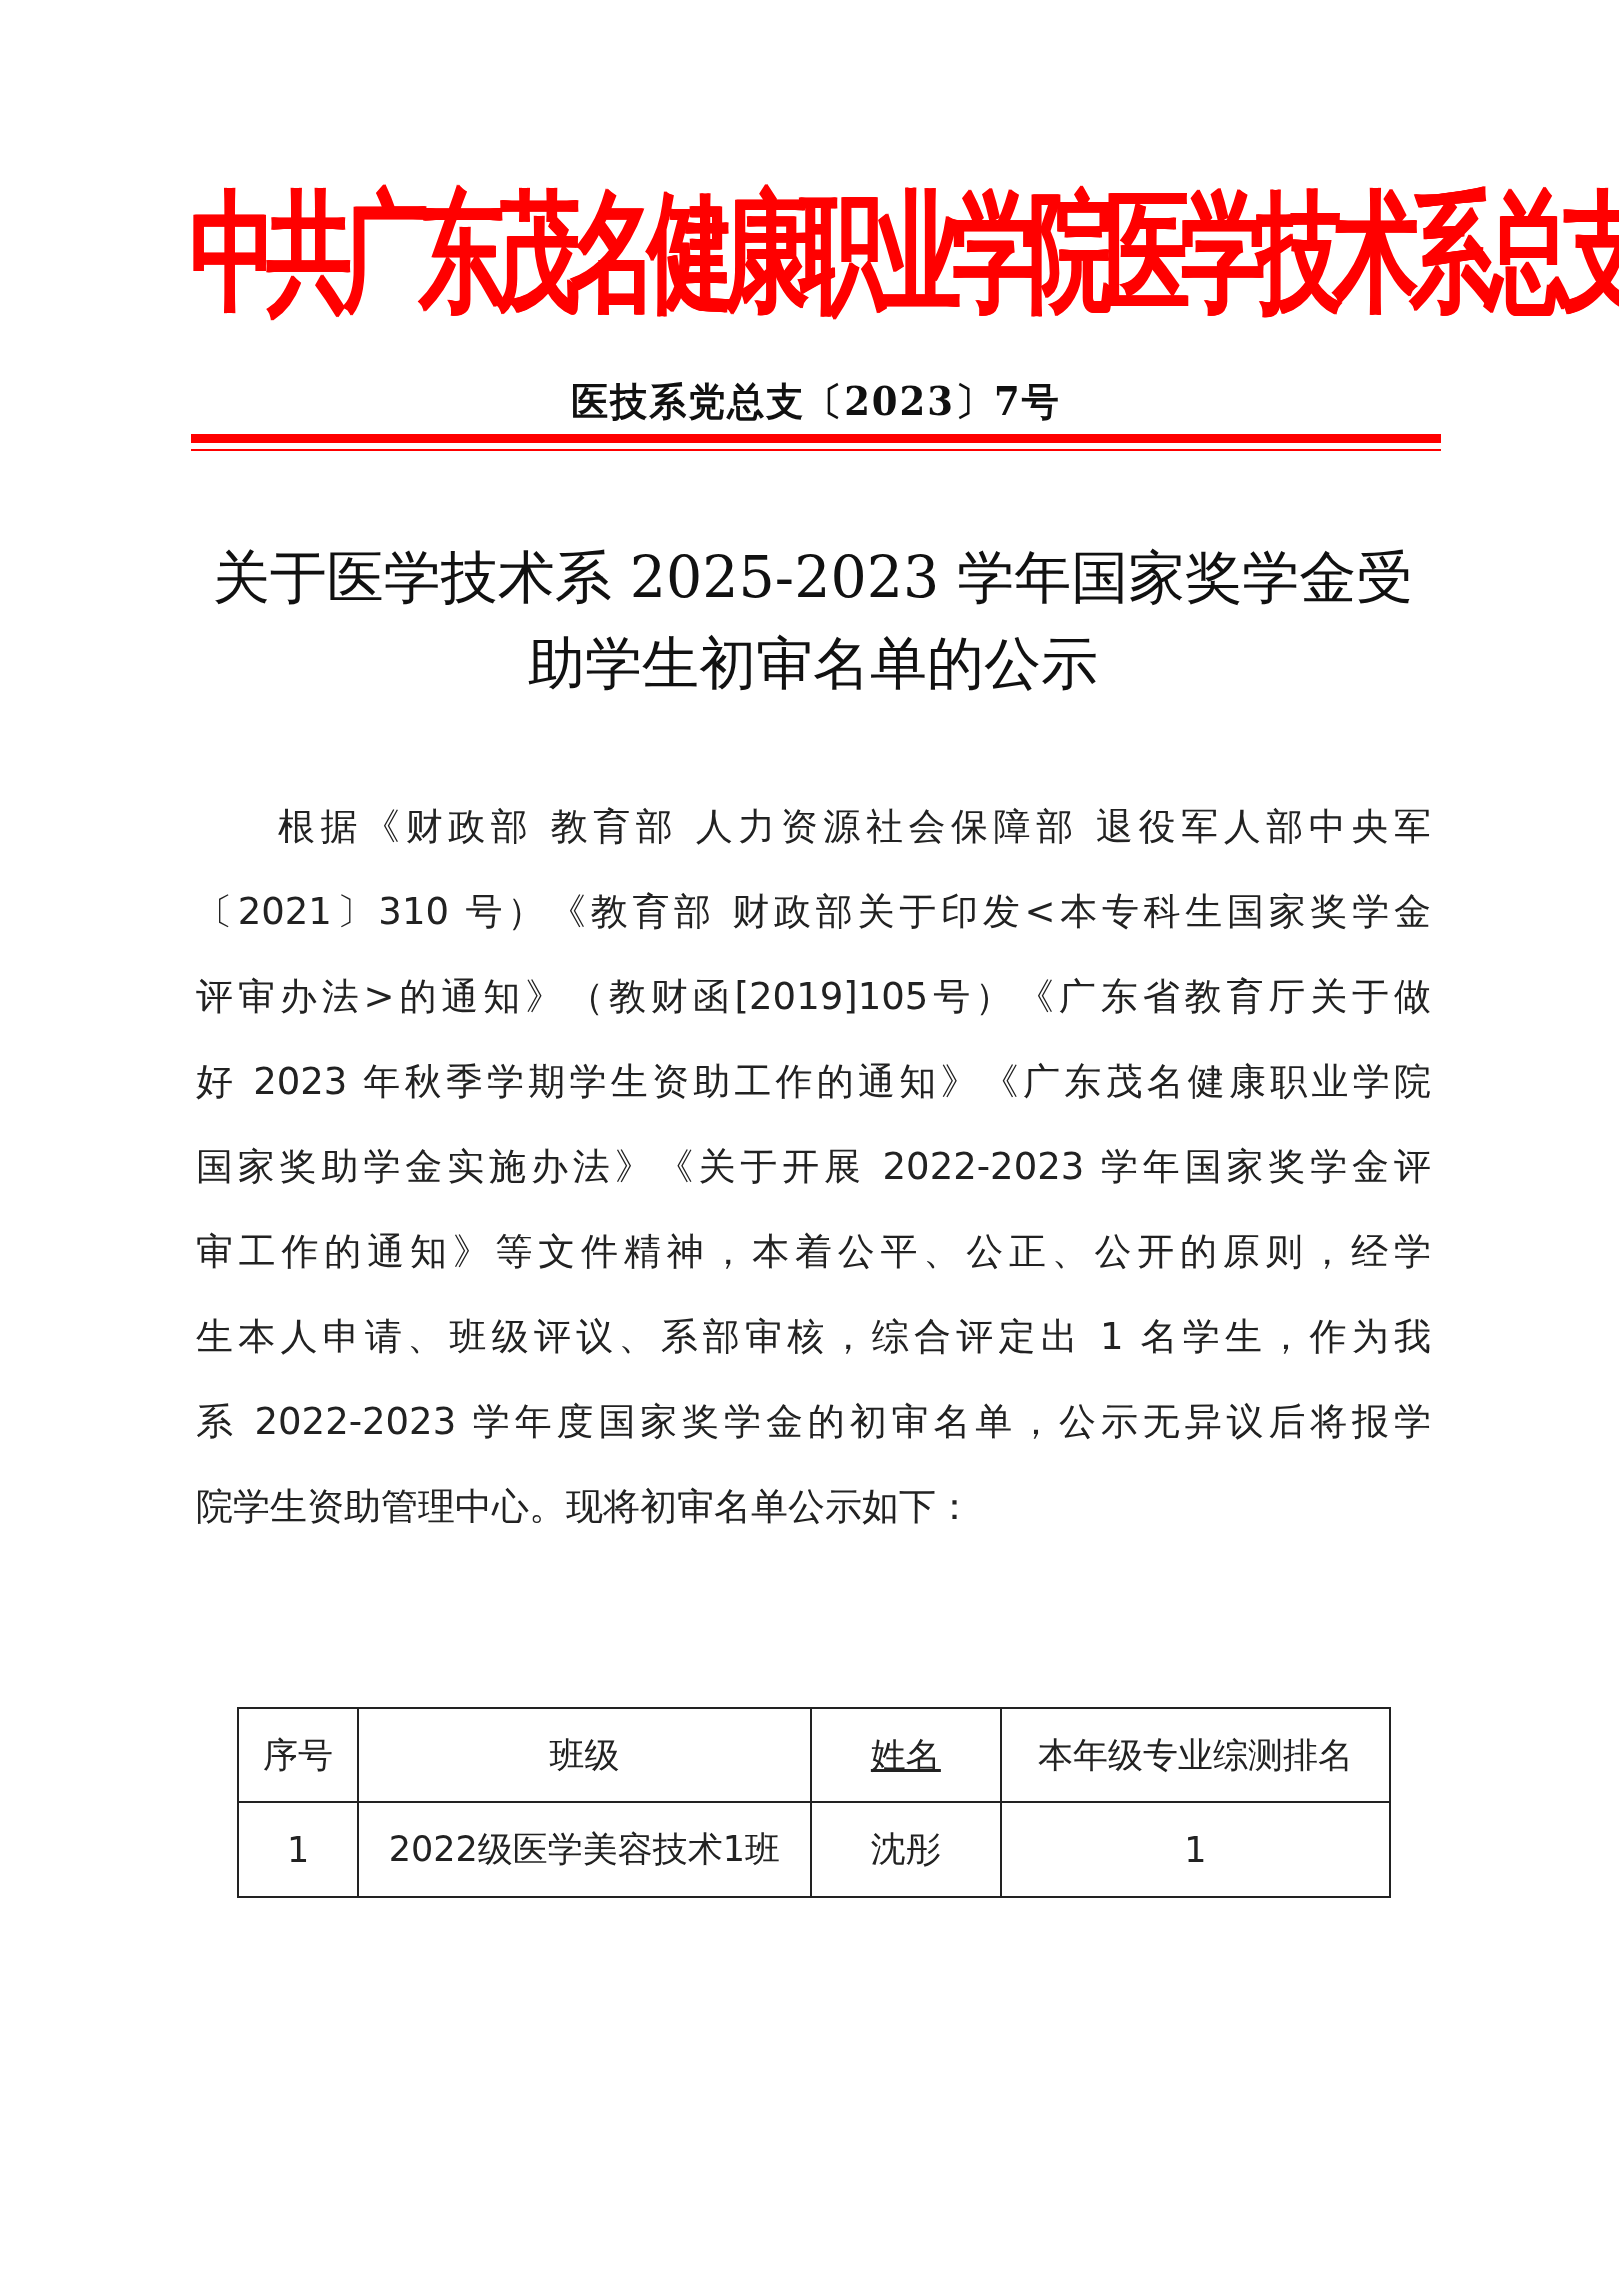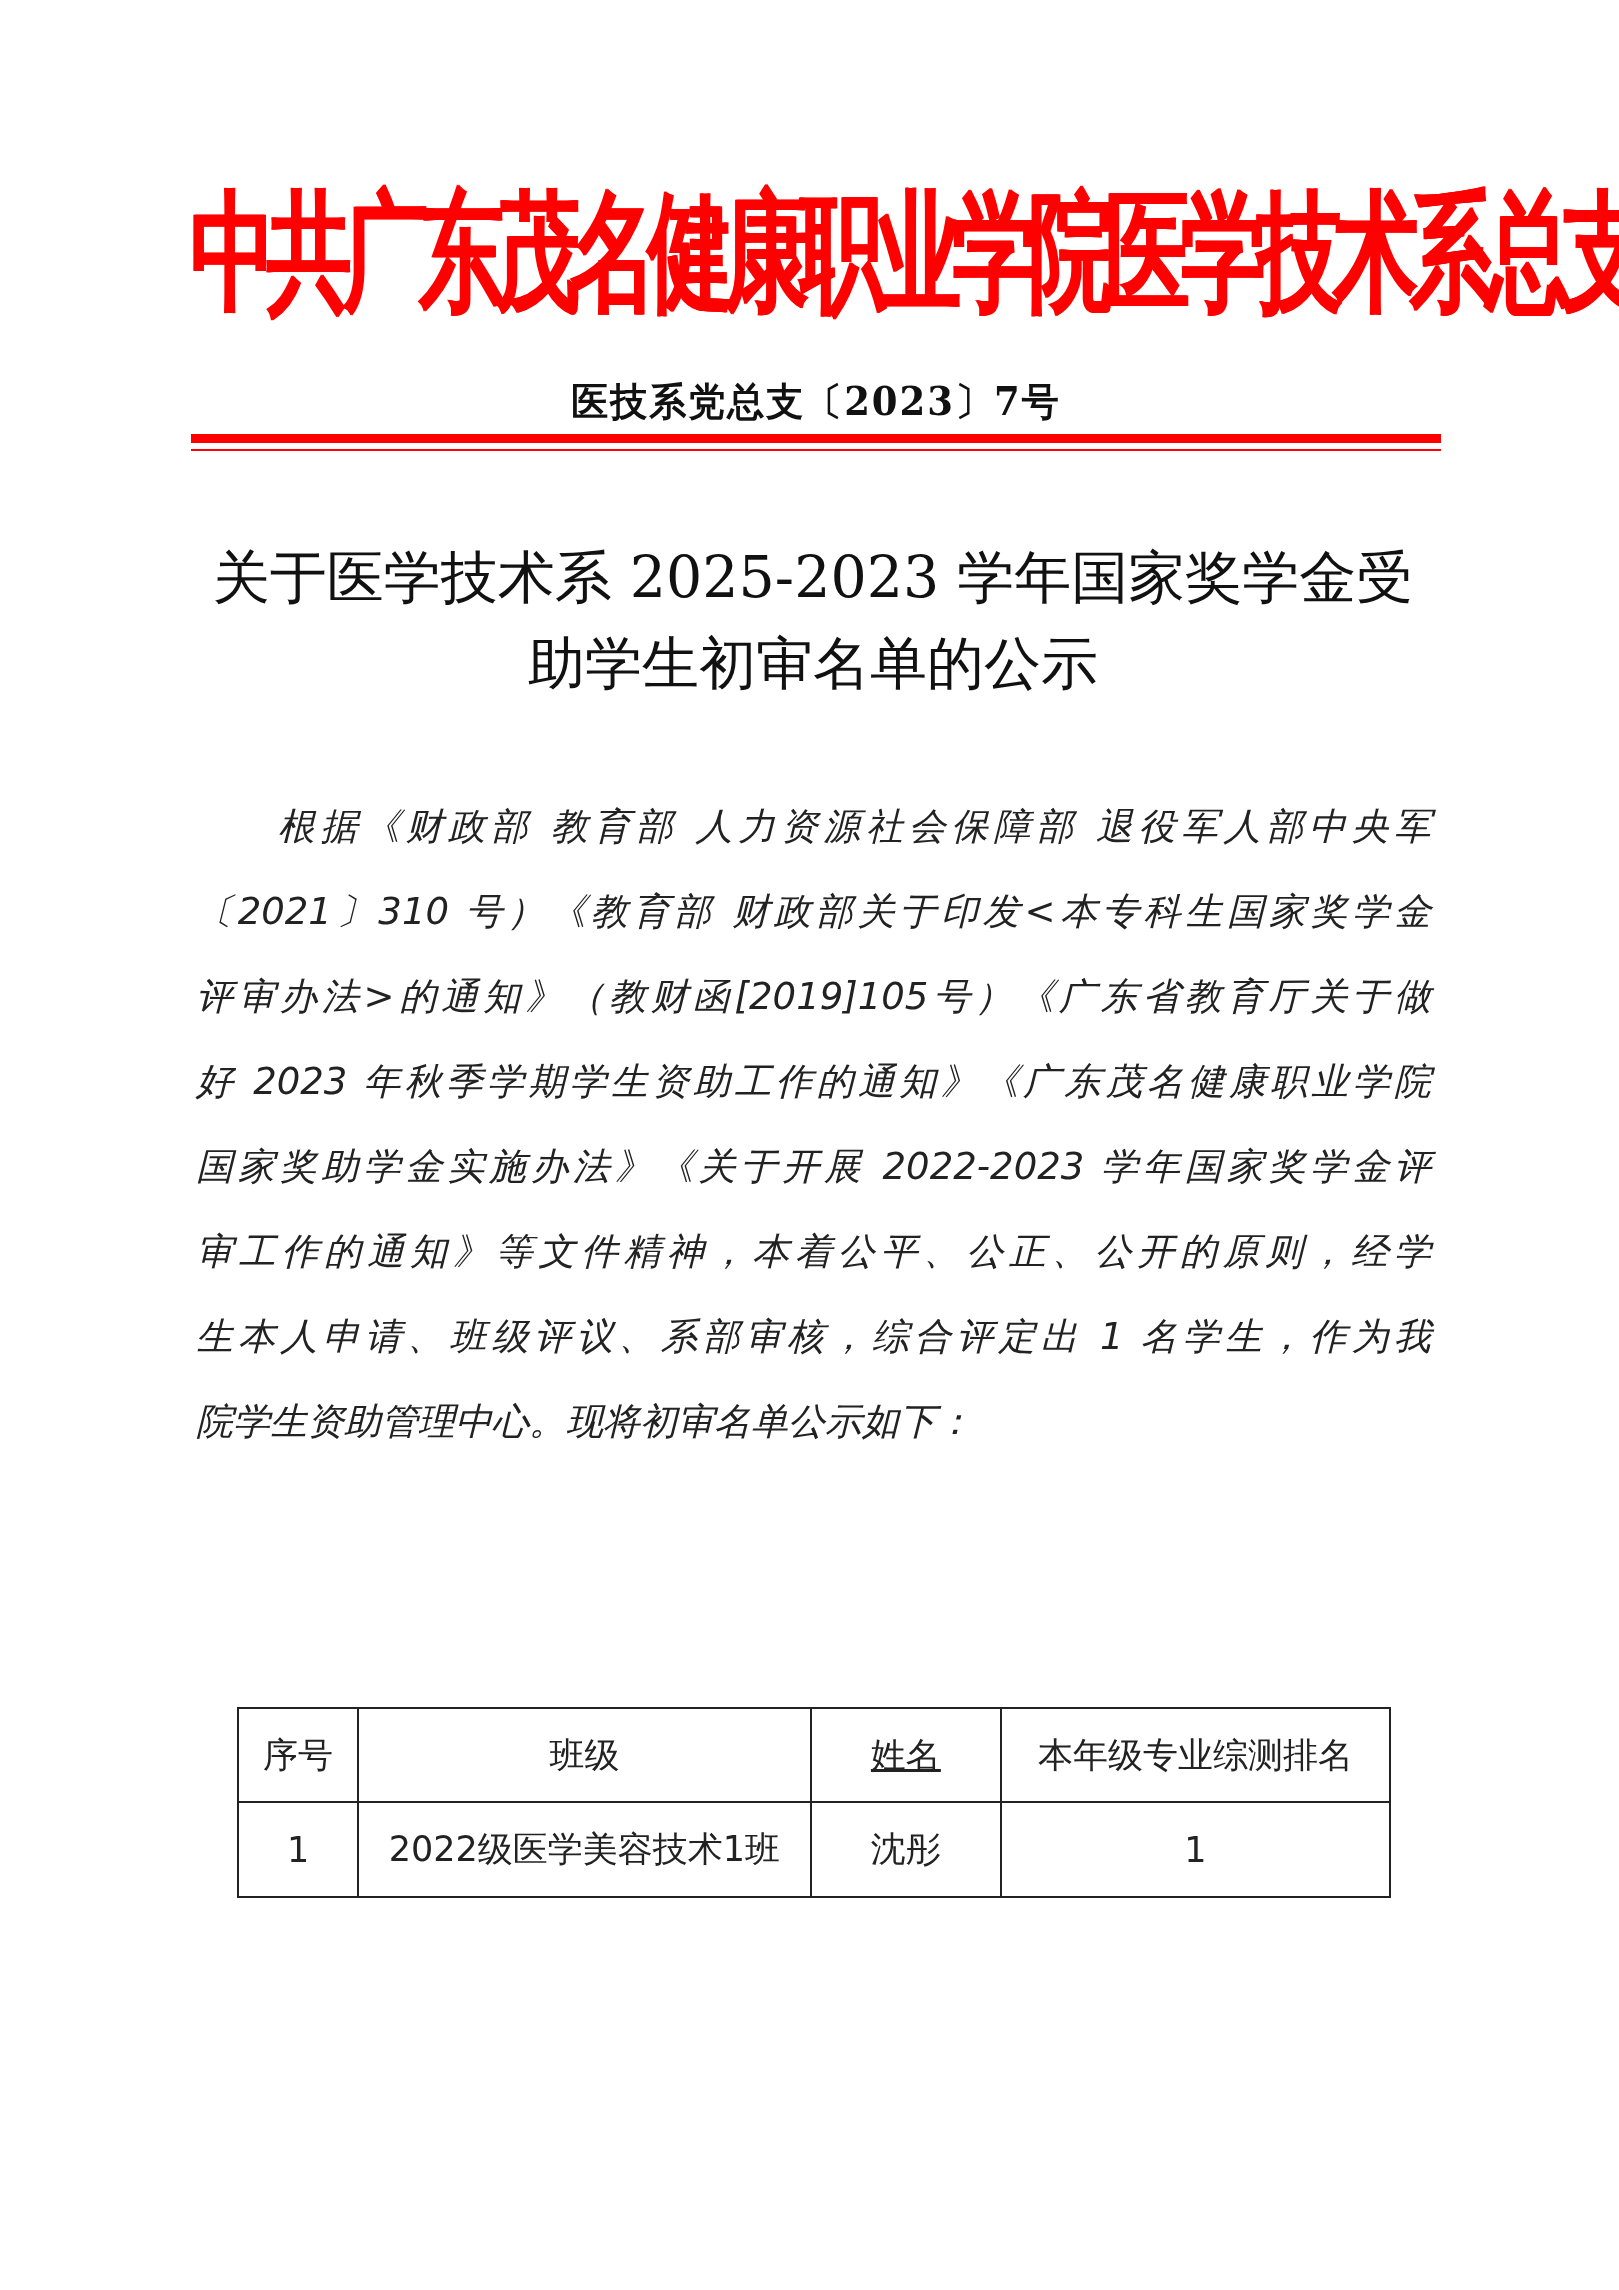--- a/index.html
+++ b/index.html
@@ -101,21 +101,20 @@
       font-size: 37px;
       line-height: 85px;
       color: #222;
       text-align: justify;
     }
     .body-text .line {
       display: block;
       white-space: nowrap;
       height: 85px;
       text-align-last: justify;
-      font-style: italic;
     }
     .body-text .line.last {
       text-align-last: left;
     }
     .body-text .line.indent {
       padding-left: 82px;
     }
     
     .list-table {
       position: absolute;
@@ -162,20 +161,21 @@
   </div>
 
   <div class="body-text">
     <span class="line indent">根据《财政部 教育部 人力资源社会保障部 退役军人部中央军</span>
     <span class="line">〔2021〕310 号）《教育部 财政部关于印发&lt;本专科生国家奖学金</span>
     <span class="line">评审办法&gt;的通知》（教财函[2019]105号）《广东省教育厅关于做</span>
     <span class="line">好 2023 年秋季学期学生资助工作的通知》《广东茂名健康职业学院</span>
     <span class="line">国家奖助学金实施办法》《关于开展 2022-2023 学年国家奖学金评</span>
     <span class="line">审工作的通知》等文件精神，本着公平、公正、公开的原则，经学</span>
     <span class="line">生本人申请、班级评议、系部审核，综合评定出 1 名学生，作为我</span>
+    <span class="line">系 2022-2023 学年度国家奖学金的初审名单，公示无异议后将报学</span>
     <span class="line last">院学生资助管理中心。现将初审名单公示如下：</span>
   </div>
 
   <table class="list-table">
     <thead>
       <tr class="header-row">
         <th class="col-index">序号</th>
         <th class="col-class">班级</th>
         <th class="col-name">姓名</th>
         <th class="col-rank">本年级专业综测排名</th>

